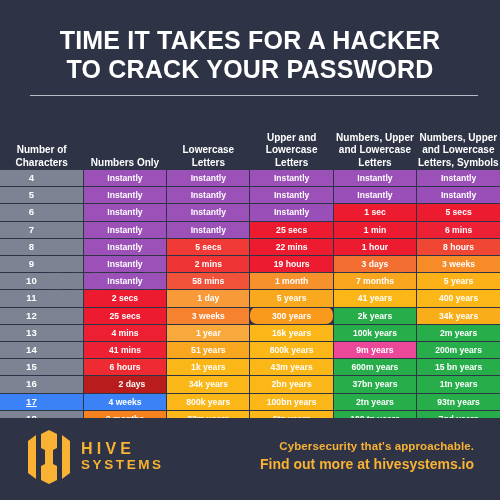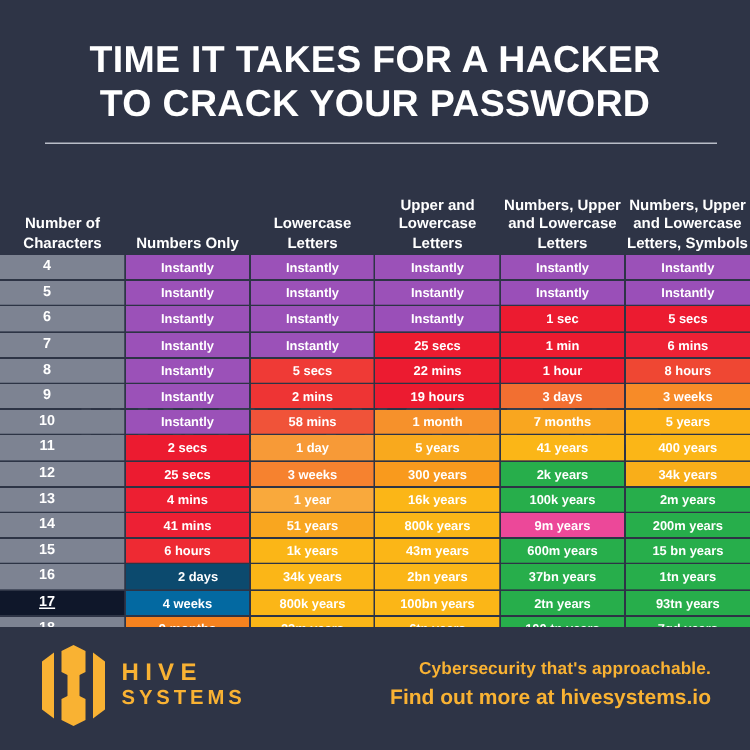--- a/index.html
+++ b/index.html
@@ -259,21 +259,21 @@
             <td style="background: rgb(236, 27, 48);">2 secs</td>
             <td style="background: rgb(247, 154, 55);">1 day</td>
             <td style="background: rgb(249, 169, 29);">5 years</td>
             <td style="background: rgb(251, 182, 23);">41 years</td>
             <td style="background: rgb(251, 182, 23);">400 years</td>
           </tr>
           <tr>
             <td class="numcol" style="background: rgb(125, 131, 146); margin-top: 36px;">12</td>
             <td style="background: rgb(236, 27, 48);">25 secs</td>
             <td style="background: rgb(246, 130, 47);">3 weeks</td>
-            <td style="background: rgb(249, 154, 29);">300 years</td>
+            <td style="background: rgb(249, 154, 29); border-radius: 7px;">300 years</td>
             <td style="background: rgb(39, 174, 75);">2k years</td>
             <td style="background: rgb(249, 174, 25);">34k years</td>
           </tr>
           <tr>
             <td class="numcol" style="background: rgb(125, 131, 146);">13</td>
             <td style="background: rgb(237, 31, 50);">4 mins</td>
             <td style="background: rgb(249, 169, 60);">1 year</td>
             <td style="background: rgb(251, 182, 23);">16k years</td>
             <td style="background: rgb(39, 174, 75);">100k years</td>
             <td style="background: rgb(39, 174, 75);">2m years</td>
@@ -289,29 +289,29 @@
           <tr>
             <td class="numcol" style="background: rgb(125, 131, 146); margin-left: 40px;">15</td>
             <td style="background: rgb(238, 42, 51);">6 hours</td>
             <td style="background: rgb(251, 182, 23);">1k years</td>
             <td style="background: rgb(251, 182, 23);">43m years</td>
             <td style="background: rgb(39, 174, 75);">600m years</td>
             <td style="background: rgb(39, 174, 75);">15 bn years</td>
           </tr>
           <tr>
             <td class="numcol" style="background: rgb(125, 131, 146);">16</td>
-            <td style="background: #0c4a6e; padding-left: 14px;">2 days</td>
+            <td style="background: #b91c1c; padding-left: 14px;">2 days</td>
             <td style="background: rgb(251, 182, 23);">34k years</td>
             <td style="background: rgb(251, 182, 23);">2bn years</td>
             <td style="background: rgb(39, 174, 75);">37bn years</td>
             <td style="background: rgb(39, 174, 75);">1tn years</td>
           </tr>
           <tr>
-            <td class="numcol" style="background: #0f172a; text-decoration: underline;">17</td>
-            <td style="background: #0369a1;">4 weeks</td>
+            <td class="numcol" style="background: #3b82f6; text-decoration: underline;">17</td>
+            <td style="background: #3b82f6;">4 weeks</td>
             <td style="background: rgb(251, 182, 23);">800k years</td>
             <td style="background: rgb(251, 182, 23);">100bn years</td>
             <td style="background: rgb(39, 174, 75);">2tn years</td>
             <td style="background: rgb(39, 174, 75);">93tn years</td>
           </tr>
           <tr>
             <td class="numcol" style="background: rgb(125, 131, 146);">18</td>
             <td style="background: rgb(245, 130, 31);">9 months</td>
             <td style="background: rgb(251, 182, 23);">23m years</td>
             <td style="background: rgb(251, 182, 23);">6tn years</td>

